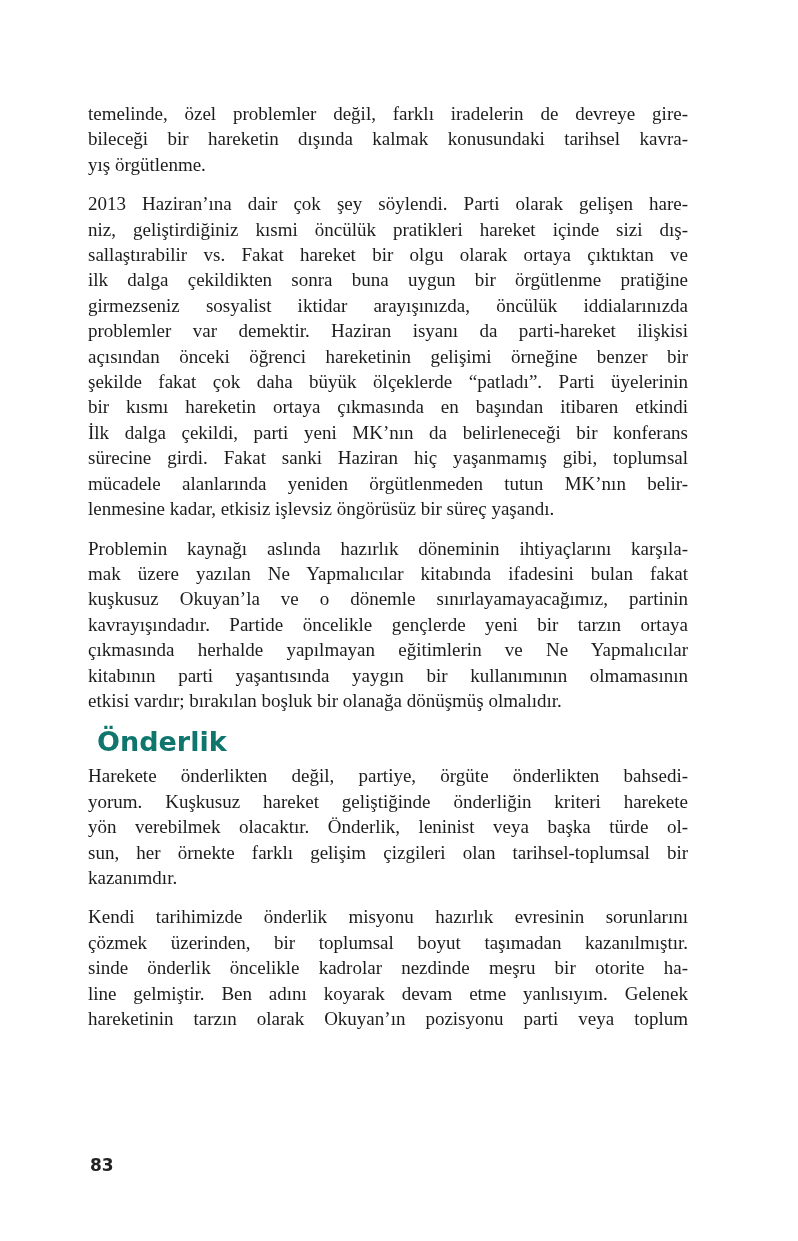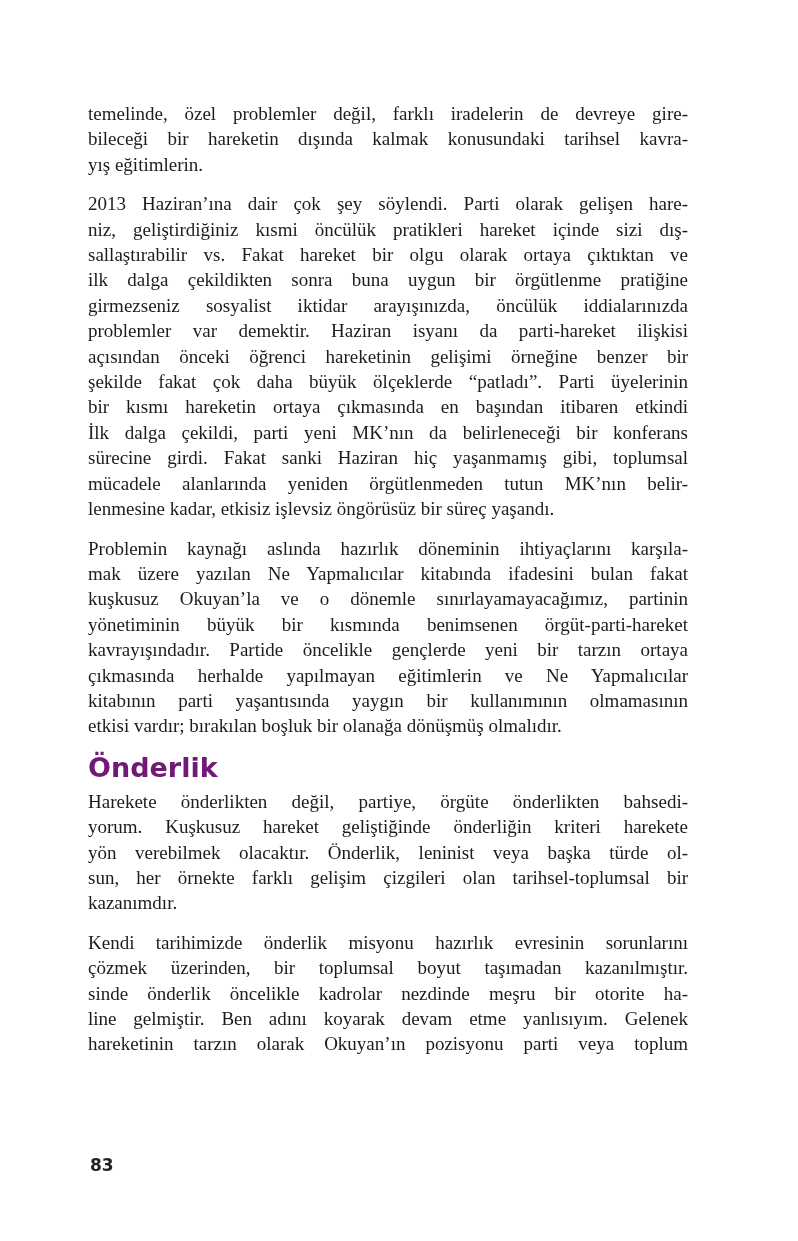--- a/index.html
+++ b/index.html
@@ -32,47 +32,47 @@
   .tl {
     display: block;
     text-align: justify;
     text-align-last: justify;
     white-space: normal;
   }
   .tl.last {
     text-align-last: left;
   }
   .heading {
-    margin: 9px 0 6px 0;
+    margin: 9px 0 6px 9px;
     font-family: "DejaVu Sans", "Liberation Sans", sans-serif;
     font-weight: 700;
     font-size: 27px;
     line-height: 30px;
-    color: #701a75;
+    color: #0f766e;
   }
   .pagenum {
     position: absolute;
     left: 90px;
     top: 1155px;
     font-family: "DejaVu Sans", "Liberation Sans", sans-serif;
     font-weight: 700;
     font-size: 17px;
     color: #222222;
   }
 </style>
 </head>
 <body>
 
 <main class="page">
   <section class="text-block">
 
     <p class="par">
       <span class="tl">temelinde, özel problemler değil, farklı iradelerin de devreye gire-</span>
       <span class="tl">bileceği bir hareketin dışında kalmak konusundaki tarihsel kavra-</span>
-      <span class="tl last">yış eğitimlerin.</span>
+      <span class="tl last">yış örgütlenme.</span>
     </p>
 
     <p class="par">
       <span class="tl">2013 Haziran’ına dair çok şey söylendi. Parti olarak gelişen hare-</span>
       <span class="tl">niz, geliştirdiğiniz kısmi öncülük pratikleri hareket içinde sizi dış-</span>
       <span class="tl">sallaştırabilir vs. Fakat hareket bir olgu olarak ortaya çıktıktan ve</span>
       <span class="tl">ilk dalga çekildikten sonra buna uygun bir örgütlenme pratiğine</span>
       <span class="tl">girmezseniz sosyalist iktidar arayışınızda, öncülük iddialarınızda</span>
       <span class="tl">problemler var demektir. Haziran isyanı da parti-hareket ilişkisi</span>
       <span class="tl">açısından önceki öğrenci hareketinin gelişimi örneğine benzer bir</span>
@@ -81,21 +81,20 @@
       <span class="tl">İlk dalga çekildi, parti yeni MK’nın da belirleneceği bir konferans</span>
       <span class="tl">sürecine girdi. Fakat sanki Haziran hiç yaşanmamış gibi, toplumsal</span>
       <span class="tl">mücadele alanlarında yeniden örgütlenmeden tutun MK’nın belir-</span>
       <span class="tl last">lenmesine kadar, etkisiz işlevsiz öngörüsüz bir süreç yaşandı.</span>
     </p>
 
     <p class="par">
       <span class="tl">Problemin kaynağı aslında hazırlık döneminin ihtiyaçlarını karşıla-</span>
       <span class="tl">mak üzere yazılan Ne Yapmalıcılar kitabında ifadesini bulan fakat</span>
       <span class="tl">kuşkusuz Okuyan’la ve o dönemle sınırlayamayacağımız, partinin</span>
-      <span class="tl">yönetiminin büyük bir kısmında benimsenen örgüt-parti-hareket</span>
       <span class="tl">kavrayışındadır. Partide öncelikle gençlerde yeni bir tarzın ortaya</span>
       <span class="tl">çıkmasında herhalde yapılmayan eğitimlerin ve Ne Yapmalıcılar</span>
       <span class="tl">kitabının parti yaşantısında yaygın bir kullanımının olmamasının</span>
       <span class="tl last">etkisi vardır; bırakılan boşluk bir olanağa dönüşmüş olmalıdır.</span>
     </p>
 
     <h2 class="heading">Önderlik</h2>
 
     <p class="par">
       <span class="tl">Harekete önderlikten değil, partiye, örgüte önderlikten bahsedi-</span>

